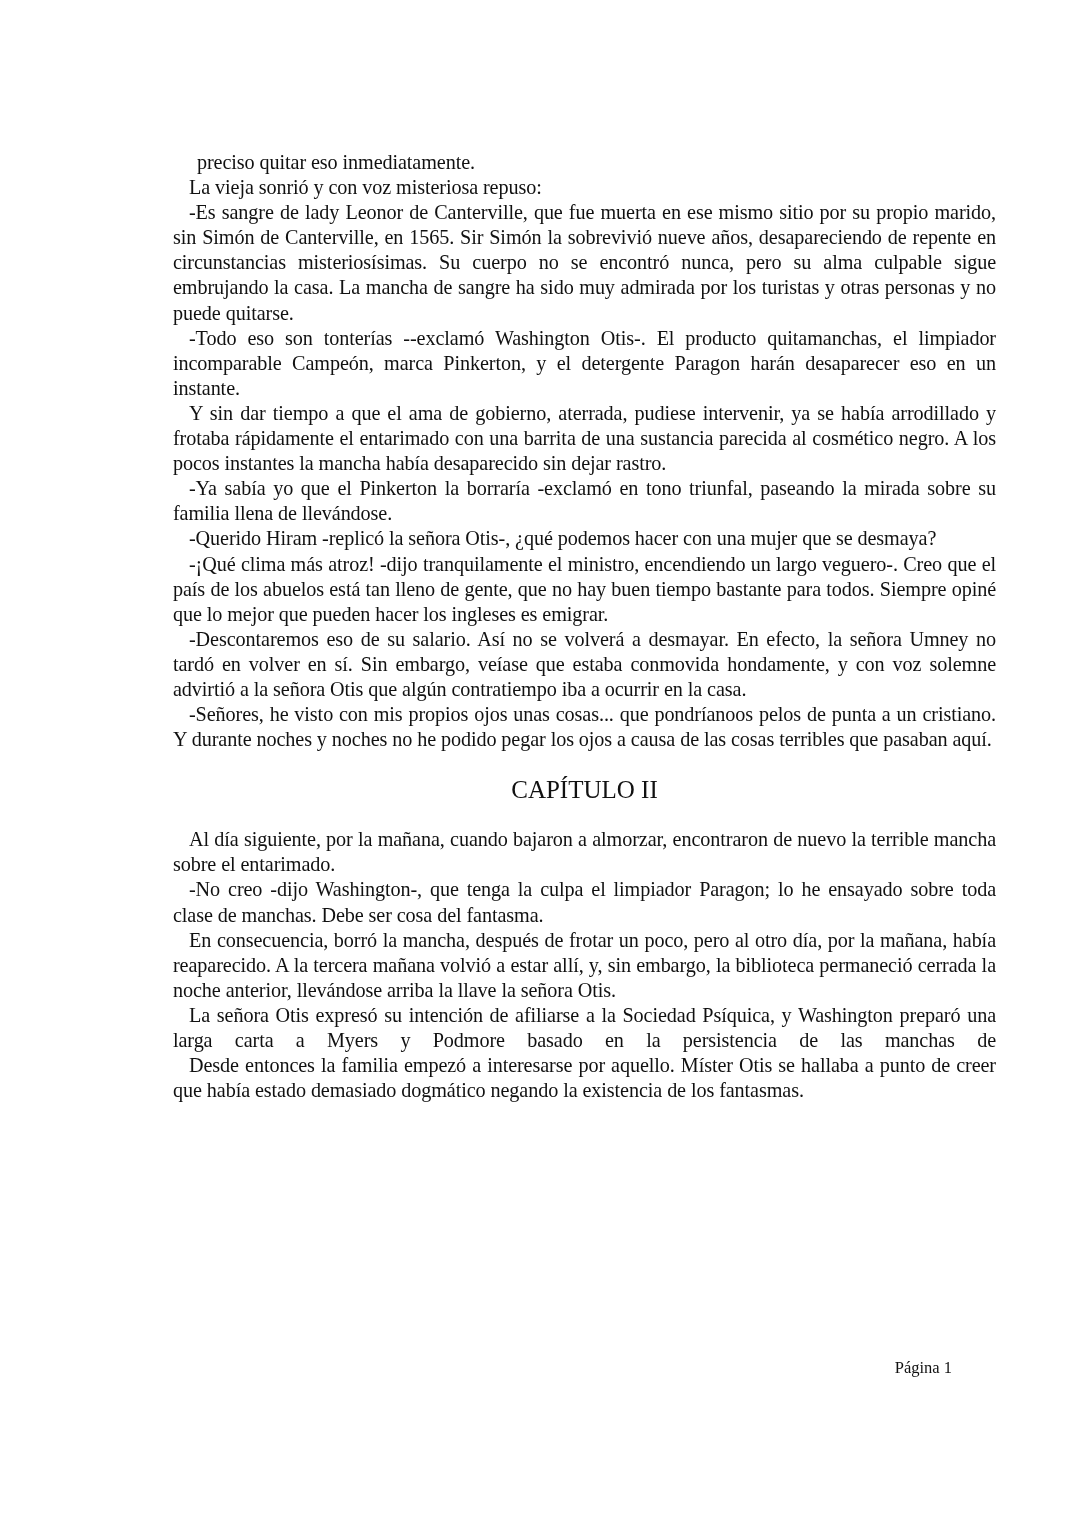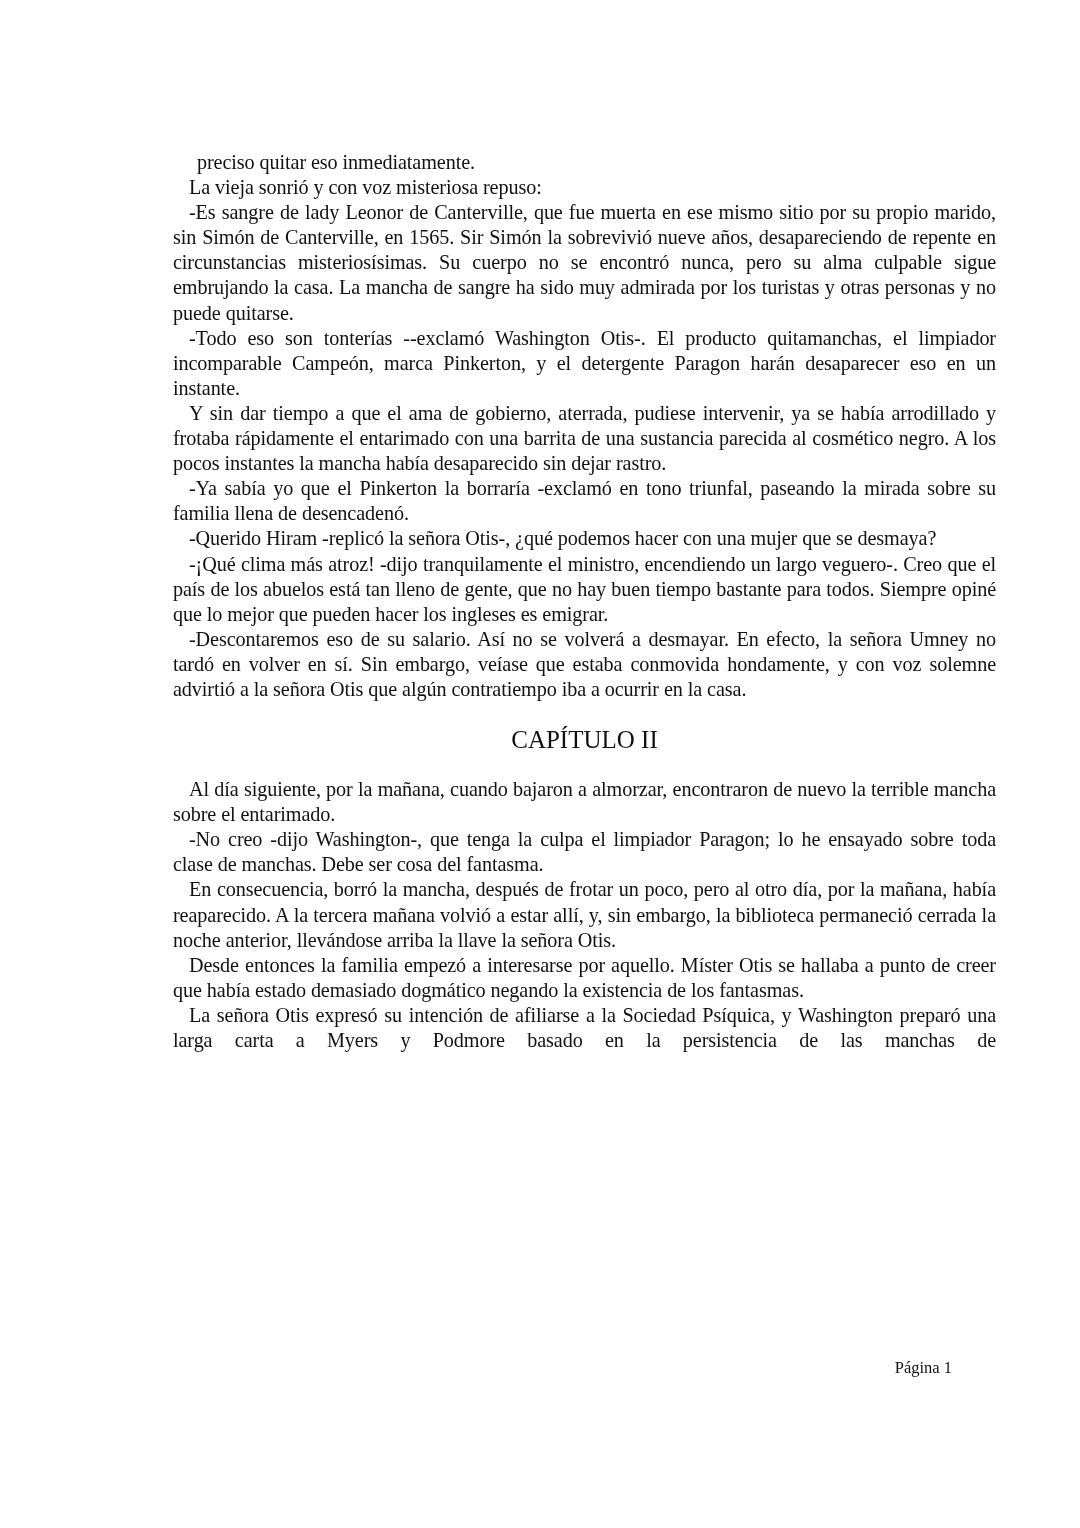--- a/index.html
+++ b/index.html
@@ -51,27 +51,28 @@
   </style>
 </head>
 <body>
 
 <div class="page">
   <p class="para first">preciso quitar eso inmediatamente.</p>
   <p class="para">La vieja sonrió y con voz misteriosa repuso:</p>
   <p class="para">-Es sangre de lady Leonor de Canterville, que fue muerta en ese mismo sitio por su propio marido, sin Simón de Canterville, en 1565. Sir Simón la sobrevivió nueve años, desapareciendo de repente en circunstancias misteriosísimas. Su cuerpo no se encontró nunca, pero su alma culpable sigue embrujando la casa. La mancha de sangre ha sido muy admirada por los turistas y otras personas y no puede quitarse.</p>
   <p class="para">-Todo eso son tonterías --exclamó Washington Otis-. El producto quitamanchas, el limpiador incomparable Campeón, marca Pinkerton, y el detergente Paragon harán desaparecer eso en un instante.</p>
   <p class="para">Y sin dar tiempo a que el ama de gobierno, aterrada, pudiese intervenir, ya se había arrodillado y frotaba rápidamente el entarimado con una barrita de una sustancia parecida al cosmético negro. A los pocos instantes la mancha había desaparecido sin dejar rastro.</p>
-  <p class="para">-Ya sabía yo que el Pinkerton la borraría -exclamó en tono triunfal, paseando la mirada sobre su familia llena de desencadenó.</p>
+  <p class="para">-Ya sabía yo que el Pinkerton la borraría -exclamó en tono triunfal, paseando la mirada sobre su familia llena de llevándose.</p>
   <p class="para">-Querido Hiram -replicó la señora Otis-, ¿qué podemos hacer con una mujer que se desmaya?</p>
   <p class="para">-¡Qué clima más atroz! -dijo tranquilamente el ministro, encendiendo un largo veguero-. Creo que el país de los abuelos está tan lleno de gente, que no hay buen tiempo bastante para todos. Siempre opiné que lo mejor que pueden hacer los ingleses es emigrar.</p>
   <p class="para">-Descontaremos eso de su salario. Así no se volverá a desmayar. En efecto, la señora Umney no tardó en volver en sí. Sin embargo, veíase que estaba conmovida hondamente, y con voz solemne advirtió a la señora Otis que algún contratiempo iba a ocurrir en la casa.</p>
+  <p class="para">-Señores, he visto con mis propios ojos unas cosas... que pondríanoos pelos de punta a un cristiano. Y durante noches y noches no he podido pegar los ojos a causa de las cosas terribles que pasaban aquí.</p>
 
   <div class="chapter">CAPÍTULO II</div>
 
   <p class="para">Al día siguiente, por la mañana, cuando bajaron a almorzar, encontraron de nuevo la terrible mancha sobre el entarimado.</p>
   <p class="para">-No creo -dijo Washington-, que tenga la culpa el limpiador Paragon; lo he ensayado sobre toda clase de manchas. Debe ser cosa del fantasma.</p>
   <p class="para">En consecuencia, borró la mancha, después de frotar un poco, pero al otro día, por la mañana, había reaparecido. A la tercera mañana volvió a estar allí, y, sin embargo, la biblioteca permaneció cerrada la noche anterior, llevándose arriba la llave la señora Otis.</p>
+  <p class="para" style="text-align-last: justify;">La señora Otis expresó su intención de afiliarse a la Sociedad Psíquica, y Washington preparó una larga carta a Myers y Podmore basado en la persistencia de las manchas de</p>
   <p class="para">Desde entonces la familia empezó a interesarse por aquello. Míster Otis se hallaba a punto de creer que había estado demasiado dogmático negando la existencia de los fantasmas.</p>
-  <p class="para" style="text-align-last: justify;">La señora Otis expresó su intención de afiliarse a la Sociedad Psíquica, y Washington preparó una larga carta a Myers y Podmore basado en la persistencia de las manchas de</p>
 </div>
 
 <div class="footer">Página 1</div>
 
 </body></html>

